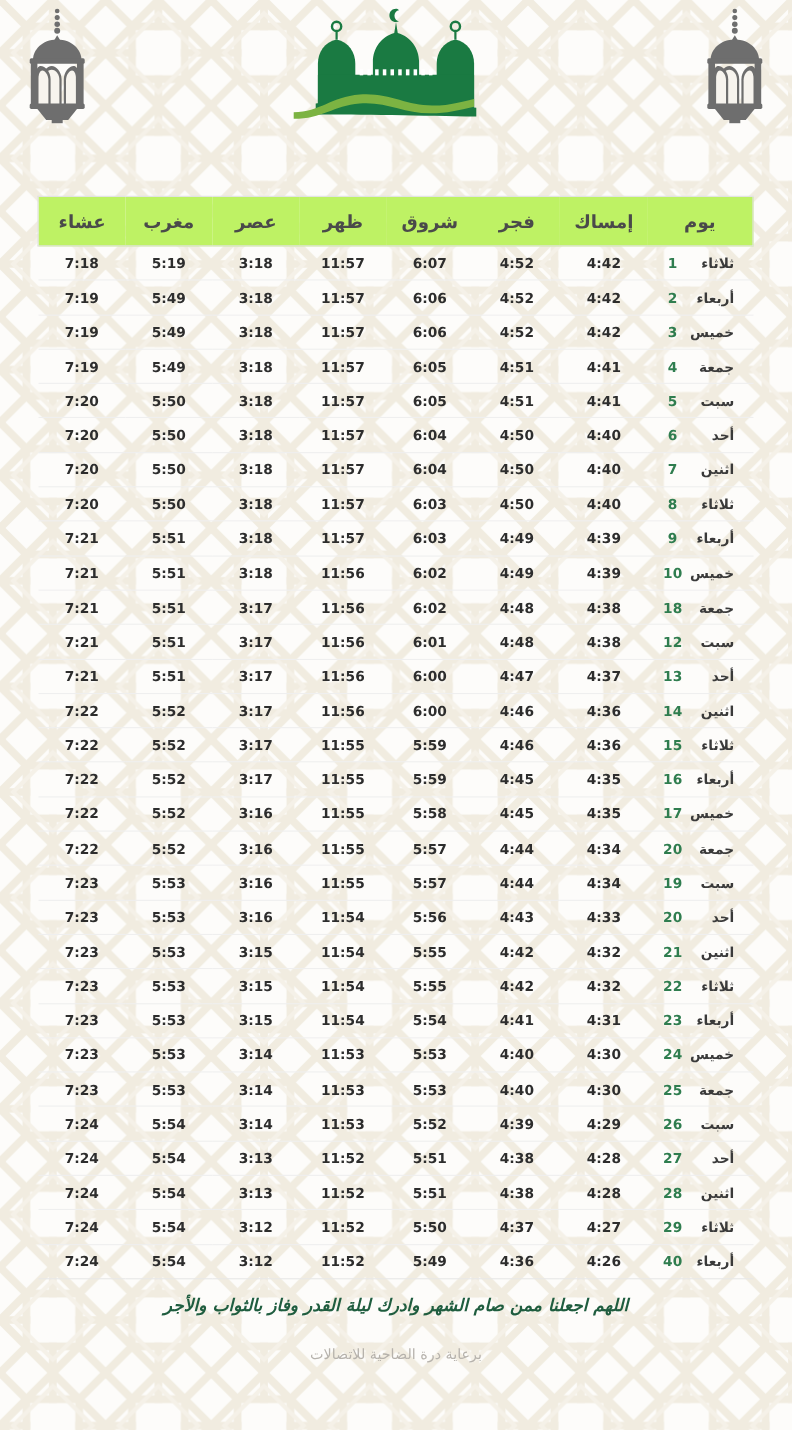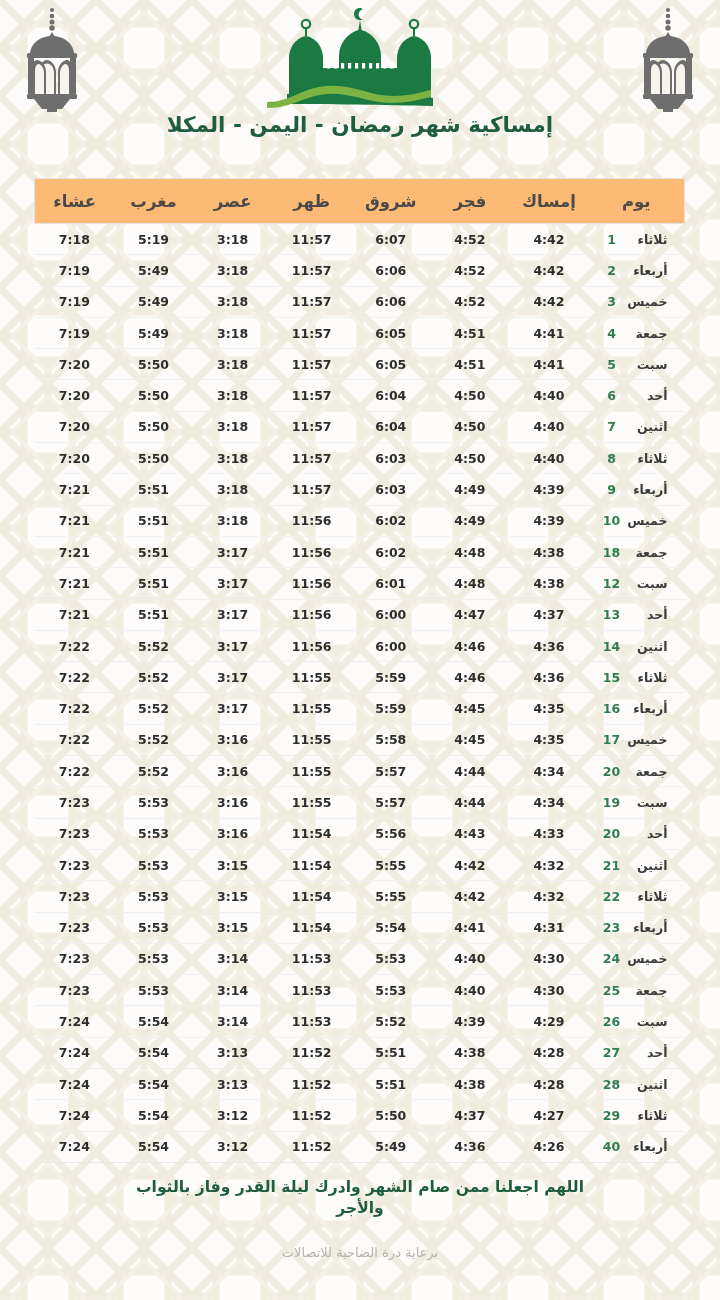--- a/index.html
+++ b/index.html
@@ -70,21 +70,21 @@
     margin: 10px 35px 0 35px;
     width: 650px;
     box-sizing: border-box;
   }
   table.imsakia {
     width: 650px;
     border-collapse: collapse;
     table-layout: fixed;
   }
   table.imsakia thead th {
-    background: #fdba74;
+    background: #bef264;
     border-top: 1px solid #e2e2e2;
     border-bottom: 1px solid #e2e2e2;
     color: #4a4a4a;
     font-size: 16.5px;
     font-weight: bold;
     height: 44px;
     vertical-align: middle;
     text-align: center;
     padding: 0;
   }
@@ -137,20 +137,21 @@
     z-index: 2;
     text-align: center;
     margin-top: 14px;
   }
   .dua {
     color: #1f5d3f;
     font-size: 15.5px;
     font-weight: bold;
     line-height: 1.35;
     padding: 0 110px;
+    font-style: italic;
   }
   .sponsor {
     margin-top: 26px;
     color: #b6b2ac;
     font-size: 13px;
     font-weight: normal;
     letter-spacing: 0.4px;
   }
 </style>
 </head>
@@ -260,21 +261,20 @@
         <rect x="111" y="57" width="3.2" height="5.5"></rect>
         <rect x="118" y="57" width="3.2" height="5.5"></rect>
         <rect x="125" y="57" width="3.2" height="5.5"></rect>
       </g>
 
       <path d="M2 96 C26 96 36 82 62 80 C88 78 104 90 128 90 C146 90 156 86 166 84
                L166 91 C152 94 142 97 126 97 C102 97 86 86 62 88 C38 90 28 102 2 102 Z" fill="#7cb342"></path>
     </svg>
   </div>
 
-  <div class="banner-title">إمساكية شهر رمضان - اليمن - المكلا</div>
 </div>
 
 <div class="table-wrap">
   <table class="imsakia">
     <colgroup>
       <col class="c-day">
         <col class="c-time">
         <col class="c-time">
         <col class="c-time">
       <col class="c-time">

